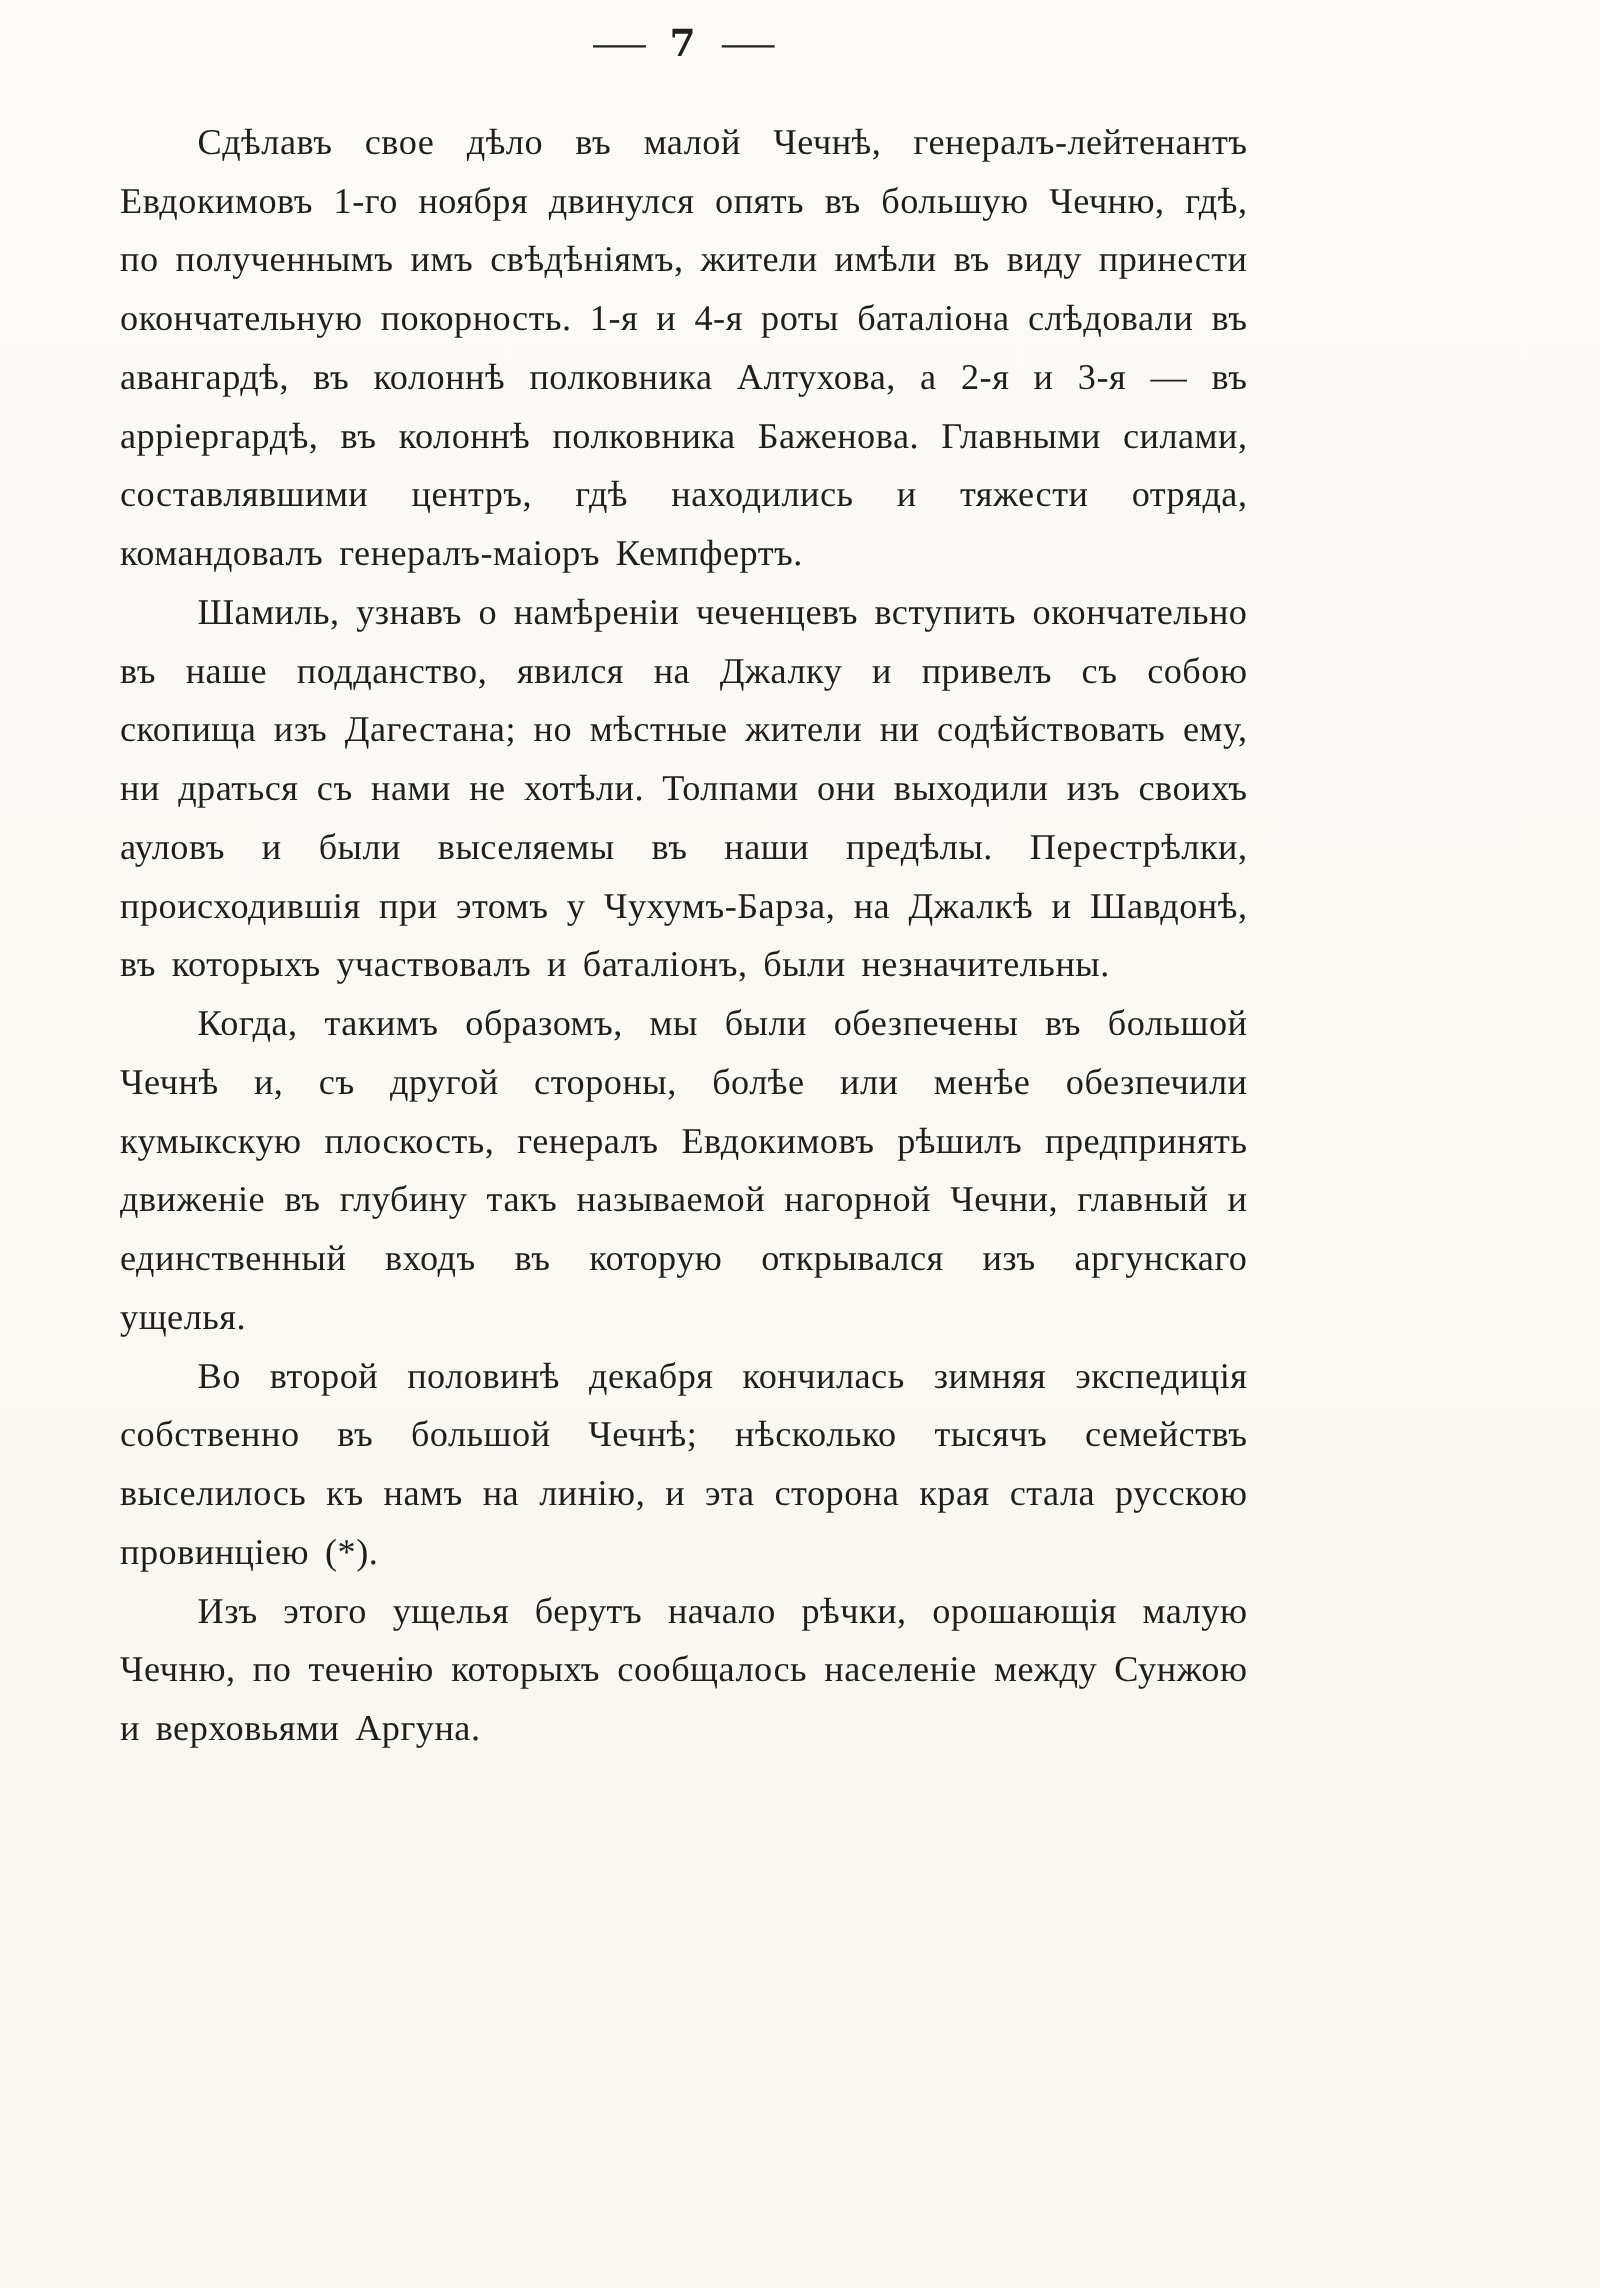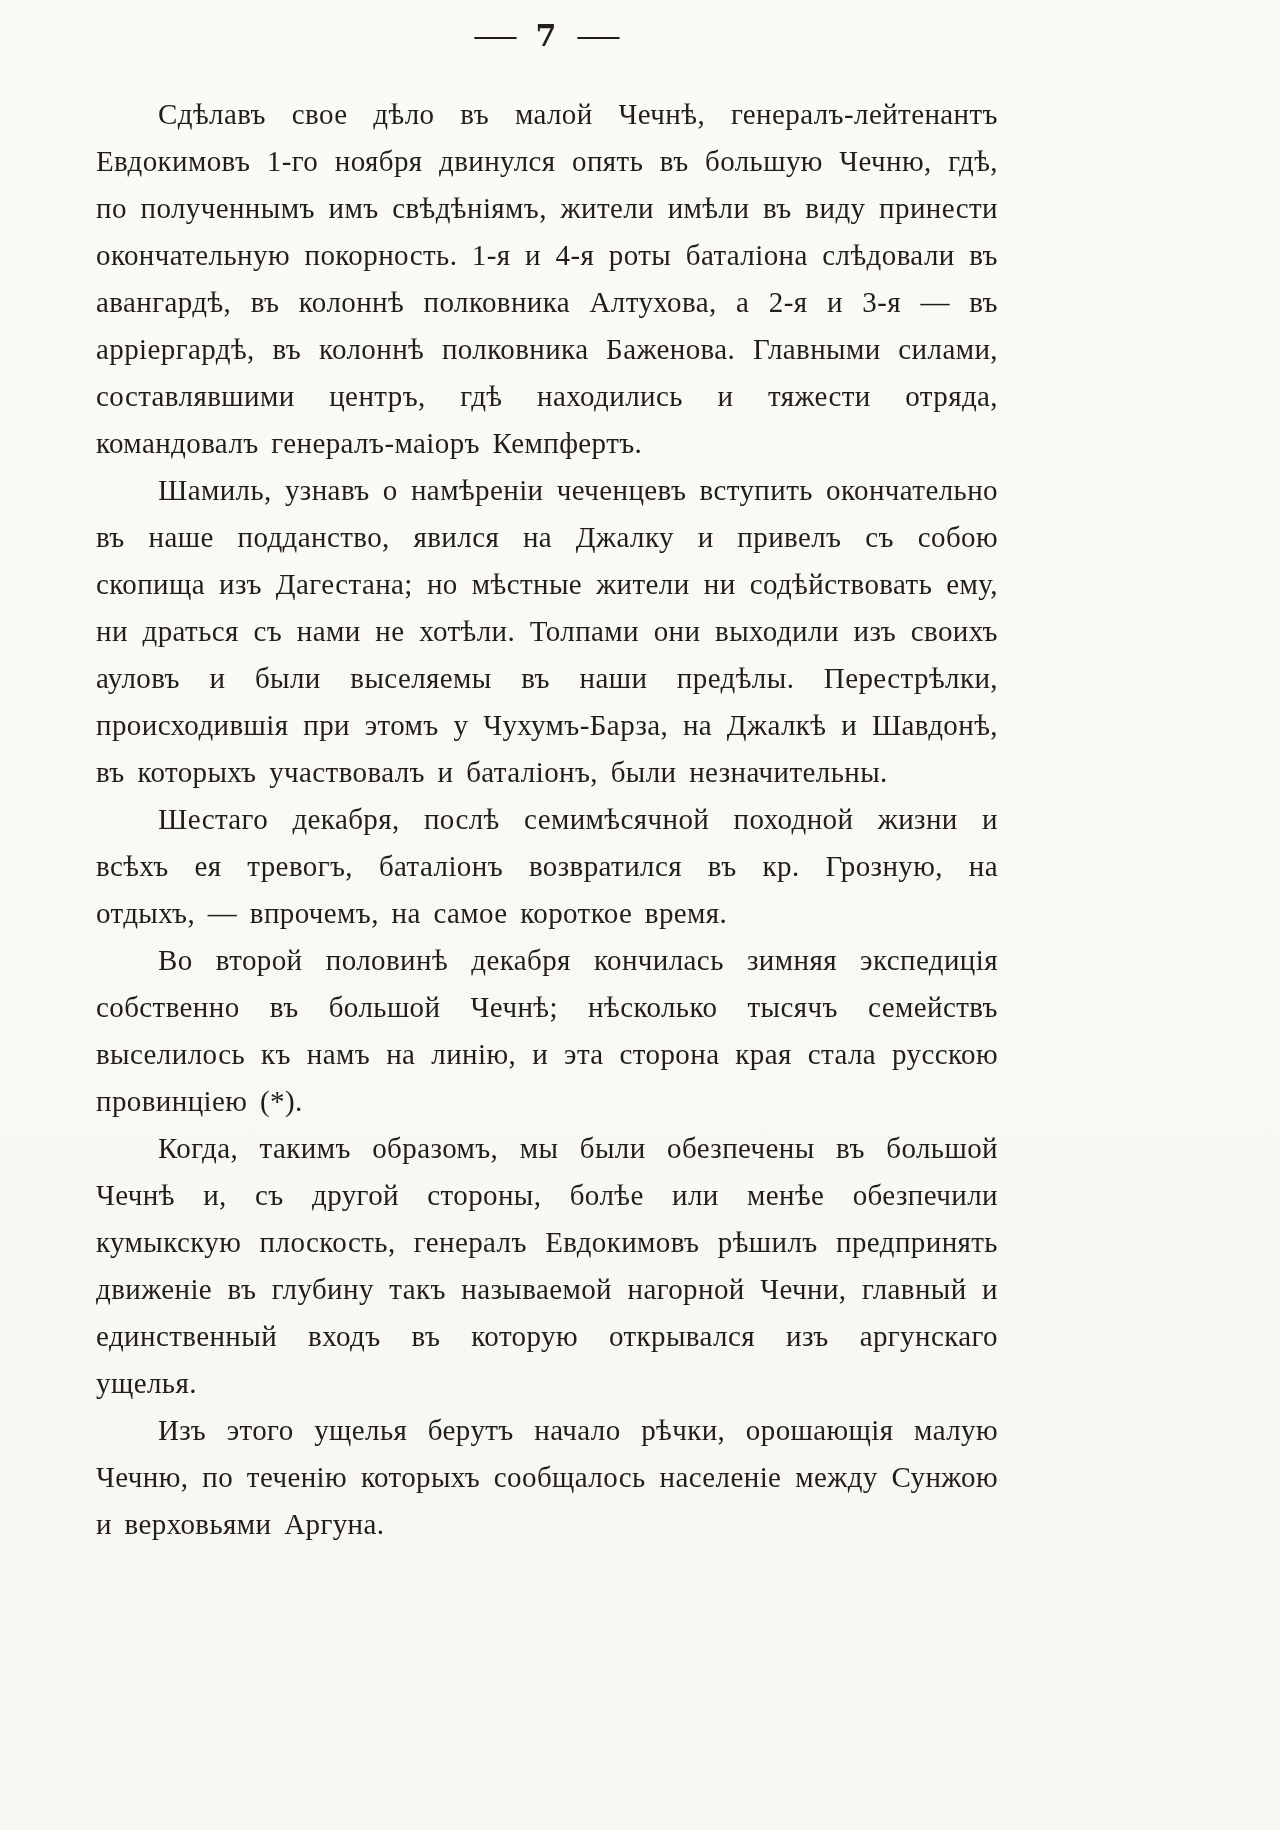--- a/index.html
+++ b/index.html
@@ -64,20 +64,19 @@
 
   <div class="pagehead">
     <span class="dash">—</span>
     <span class="num">7</span>
     <span class="dash">—</span>
   </div>
 
   <div class="body-text">
     <p class="para">Сдѣлавъ свое дѣло въ малой Чечнѣ, генералъ-лейтенантъ Евдокимовъ 1-го ноября двинулся опять въ большую Чечню, гдѣ, по полученнымъ имъ свѣдѣніямъ, жители имѣли въ виду принести окончательную покорность. 1-я и 4-я роты баталіона слѣдовали въ авангардѣ, въ колоннѣ полковника Алтухова, а 2-я и 3-я — въ арріергардѣ, въ колоннѣ полковника Баженова. Главными силами, составлявшими центръ, гдѣ находились и тяжести отряда, командовалъ генералъ-маіоръ Кемпфертъ.</p>
     <p class="para">Шамиль, узнавъ о намѣреніи чеченцевъ вступить окончательно въ наше подданство, явился на Джалку и привелъ съ собою скопища изъ Дагестана; но мѣстные жители ни содѣйствовать ему, ни драться съ нами не хотѣли. Толпами они выходили изъ своихъ ауловъ и были выселяемы въ наши предѣлы. Перестрѣлки, происходившія при этомъ у Чухумъ-Барза, на Джалкѣ и Шавдонѣ, въ которыхъ участвовалъ и баталіонъ, были незначительны.</p>
-    <p class="para">Шестаго декабря, послѣ семимѣсячной походной жизни и всѣхъ ея тревогъ, баталіонъ возвратился въ кр. Грозную, на отдыхъ, — впрочемъ, на самое короткое время.</p>
+    <p class="para">Когда, такимъ образомъ, мы были обезпечены въ большой Чечнѣ и, съ другой стороны, болѣе или менѣе обезпечили кумыкскую плоскость, генералъ Евдокимовъ рѣшилъ предпринять движеніе въ глубину такъ называемой нагорной Чечни, главный и единственный входъ въ которую открывался изъ аргунскаго ущелья.</p>
     <p class="para">Во второй половинѣ декабря кончилась зимняя экспедиція собственно въ большой Чечнѣ; нѣсколько тысячъ семействъ выселилось къ намъ на линію, и эта сторона края стала русскою провинціею (*).</p>
-    <p class="para">Когда, такимъ образомъ, мы были обезпечены въ большой Чечнѣ и, съ другой стороны, болѣе или менѣе обезпечили кумыкскую плоскость, генералъ Евдокимовъ рѣшилъ предпринять движеніе въ глубину такъ называемой нагорной Чечни, главный и единственный входъ въ которую открывался изъ аргунскаго ущелья.</p>
     <p class="para">Изъ этого ущелья берутъ начало рѣчки, орошающія малую Чечню, по теченію которыхъ сообщалось населеніе между Сунжою и верховьями Аргуна.</p>
 
   </div>
 
 </div>
 
 </body></html>

